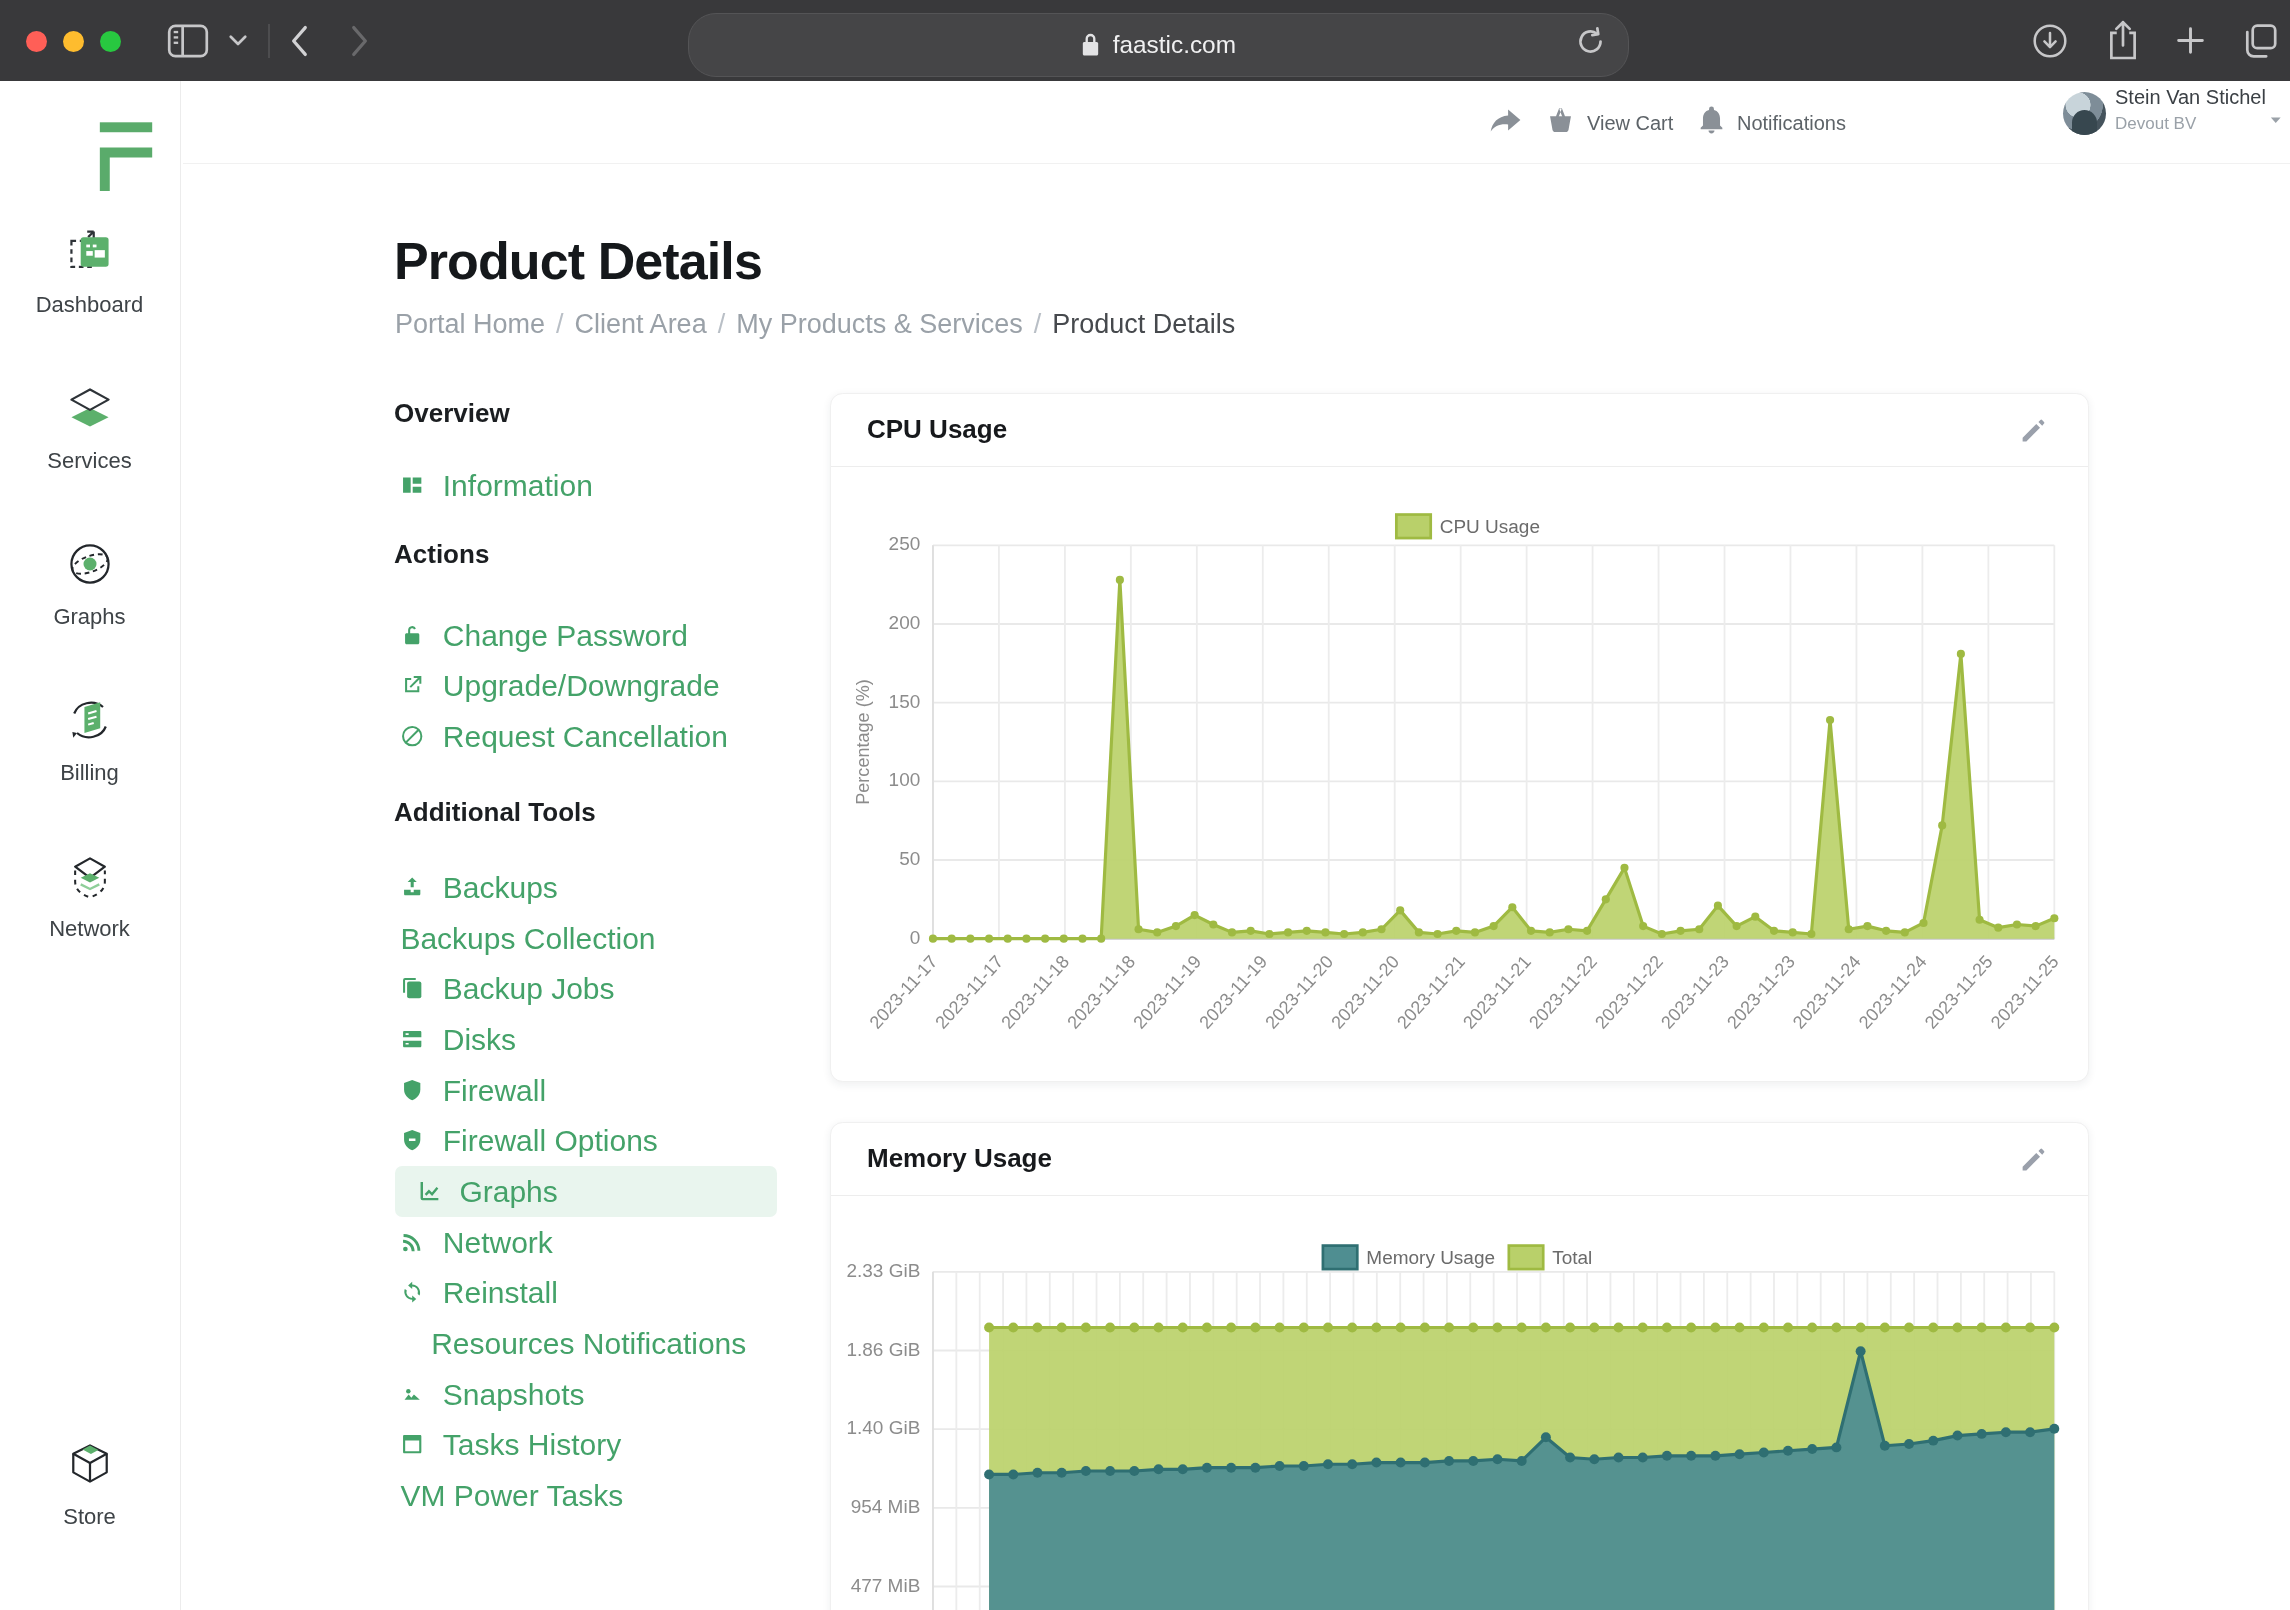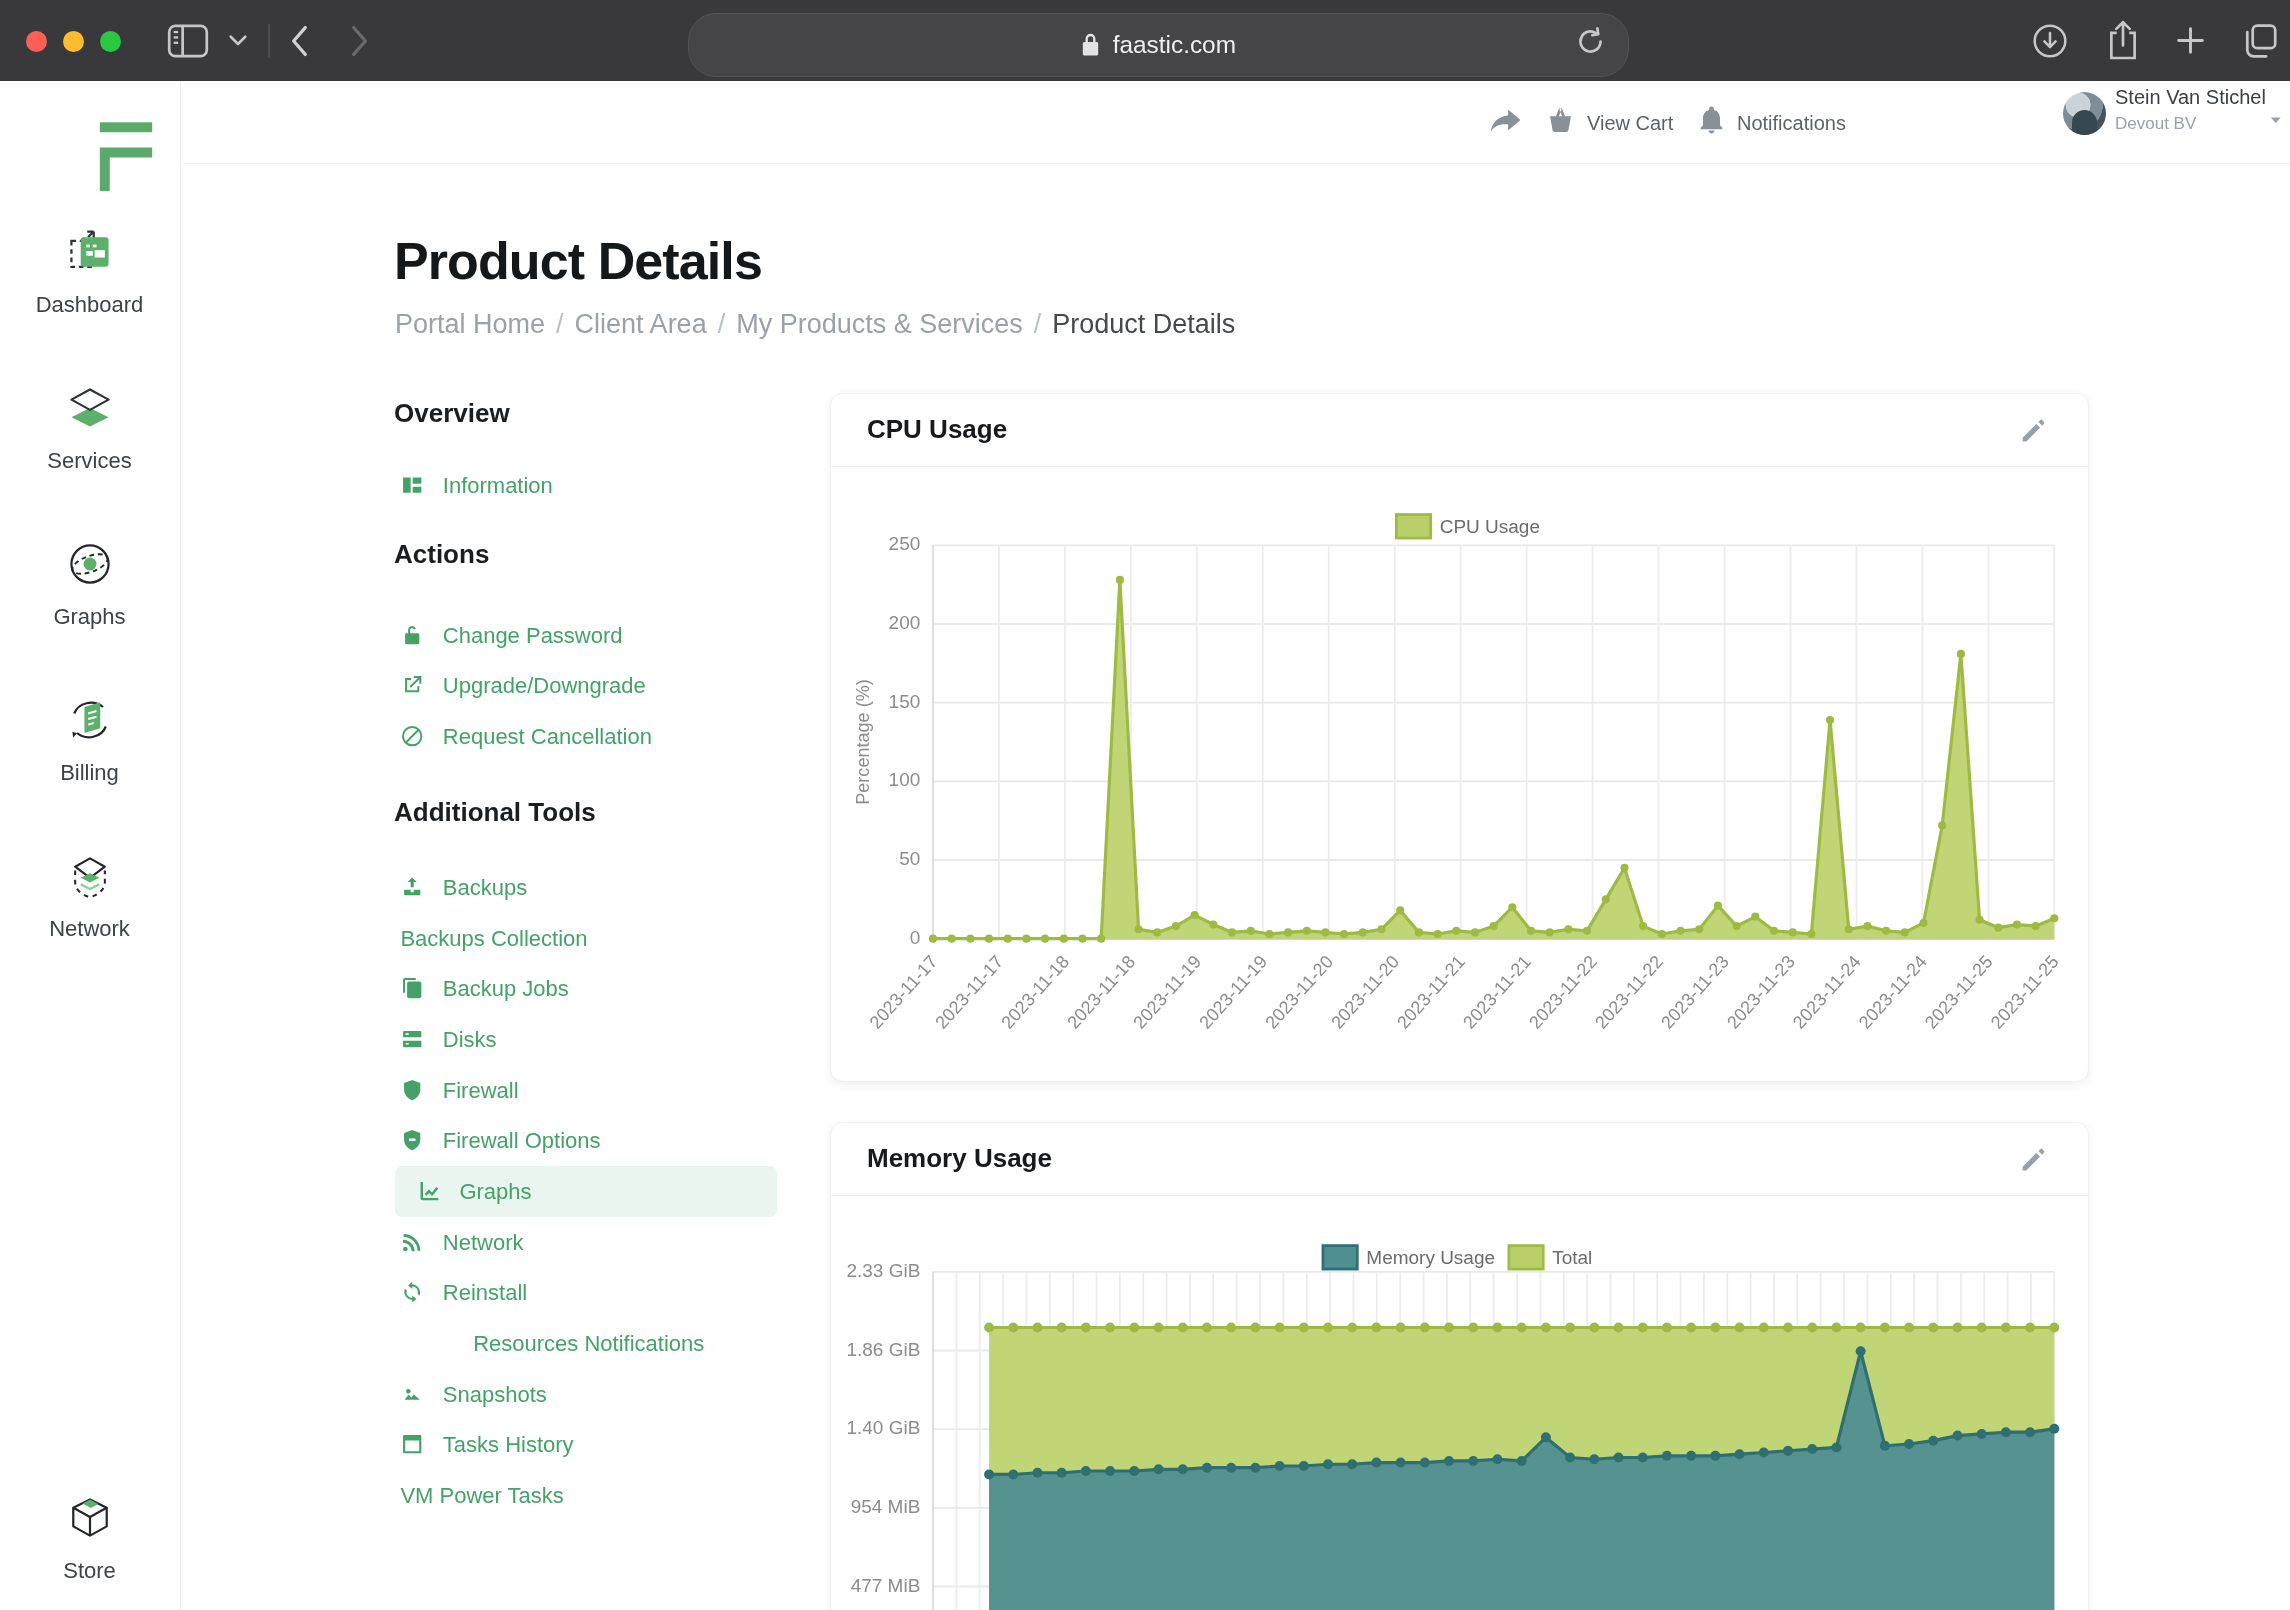--- a/index.html
+++ b/index.html
@@ -49,21 +49,21 @@
   #breadcrumb .sep { margin:0 11px; color:#b9bfc6; }
   #breadcrumb .current { color:#46494d; }
 
   
   .menu-heading { position:absolute; left:394px; width:384px; height:36px;
     font-size:26px; font-weight:700; color:#1b1e21; }
   .menu-item { position:absolute; left:395px; width:382px; height:51px; display:flex;
     align-items:center; gap:18px; padding-left:5.4px; color:#44a269; cursor:pointer; }
   .menu-item .mi-ic { width:24.4px; height:24.4px; flex:0 0 24.4px; }
   .menu-item .mi-ic svg { width:24.4px; height:24.4px; display:block; }
-  .menu-item .mi-lb { font-size:22px; }
+  .menu-item .mi-lb { font-size:30px; }
   .menu-item.noicon { padding-left:5.4px; }
   .menu-item.active { background:#e9f5ee; border-radius:7.2px; padding-left:22px; }
 
   
   .card { position:absolute; left:830px; width:1259px; background:#fff; border:0.9px solid #f0f0f0;
     border-radius:12.7px; box-shadow:0 2.7px 9px rgba(30,40,50,0.07); }
   #card-cpu { top:393px; height:689px; }
   #card-mem { top:1122px; height:868px; }
   .card-head { position:relative; height:73px; border-bottom:1.8px solid #ededed; }
   .card-title { position:absolute; left:36px; top:20px; font-size:26px; font-weight:700; color:#17191c; }
@@ -181,21 +181,21 @@
             <path d="M14 42l-5-1 1 6z" fill="#23272b"></path>
             <path d="M22 14l17-5v28l-17 5V14z" fill="#5cb06c"></path>
             <path d="M26 21l9-2.6M26 27l9-2.6M26 33l6-1.8" stroke="#fff" stroke-width="2.2" fill="none"></path>
           </svg></span><div class="lb">Billing</div></div>
       <div class="side-item" style="top: 769px;"><span class="ic"><svg viewBox="0 0 56 56" width="52" height="52">
             <path d="M12 18L28 9l16 9-16 12-16-12z" fill="none" stroke="#23272b" stroke-width="2.4" stroke-linejoin="round"></path>
             <path d="M18 30l10 5 10-5-10-5-10 5z" fill="#5cb06c"></path>
             <path d="M18 37l10 5 10-5" fill="none" stroke="#8fcf9a" stroke-width="2.6"></path>
             <path d="M12 22v12c0 9 7 14 16 17 9-3 16-8 16-17V22" fill="none" stroke="#23272b" stroke-width="2.2" stroke-dasharray="5 5"></path>
           </svg></span><div class="lb">Network</div></div>
-      <div class="side-item" style="top: 1411px;"><span class="ic"><svg viewBox="0 0 56 56" width="52" height="52">
+      <div class="side-item" style="top: 1357px;"><span class="ic"><svg viewBox="0 0 56 56" width="52" height="52">
             <path d="M28 8l18 9-18 10-18-10 18-9z" fill="none" stroke="#23272b" stroke-width="2.4" stroke-linejoin="round"></path>
             <path d="M20 12.5l9 4.8 8-4.4-9-4.7-8 4.3z" fill="#5cb06c"></path>
             <path d="M10 17v20l18 10 18-10V17" fill="none" stroke="#23272b" stroke-width="2.4" stroke-linejoin="round"></path>
             <path d="M28 27v20" stroke="#23272b" stroke-width="2.4"></path>
           </svg></span><div class="lb">Store</div></div>
     </div>
 </div>
 
 <div id="app-header">
   <span class="hicon" style="left:1305px;top:23.5px">

